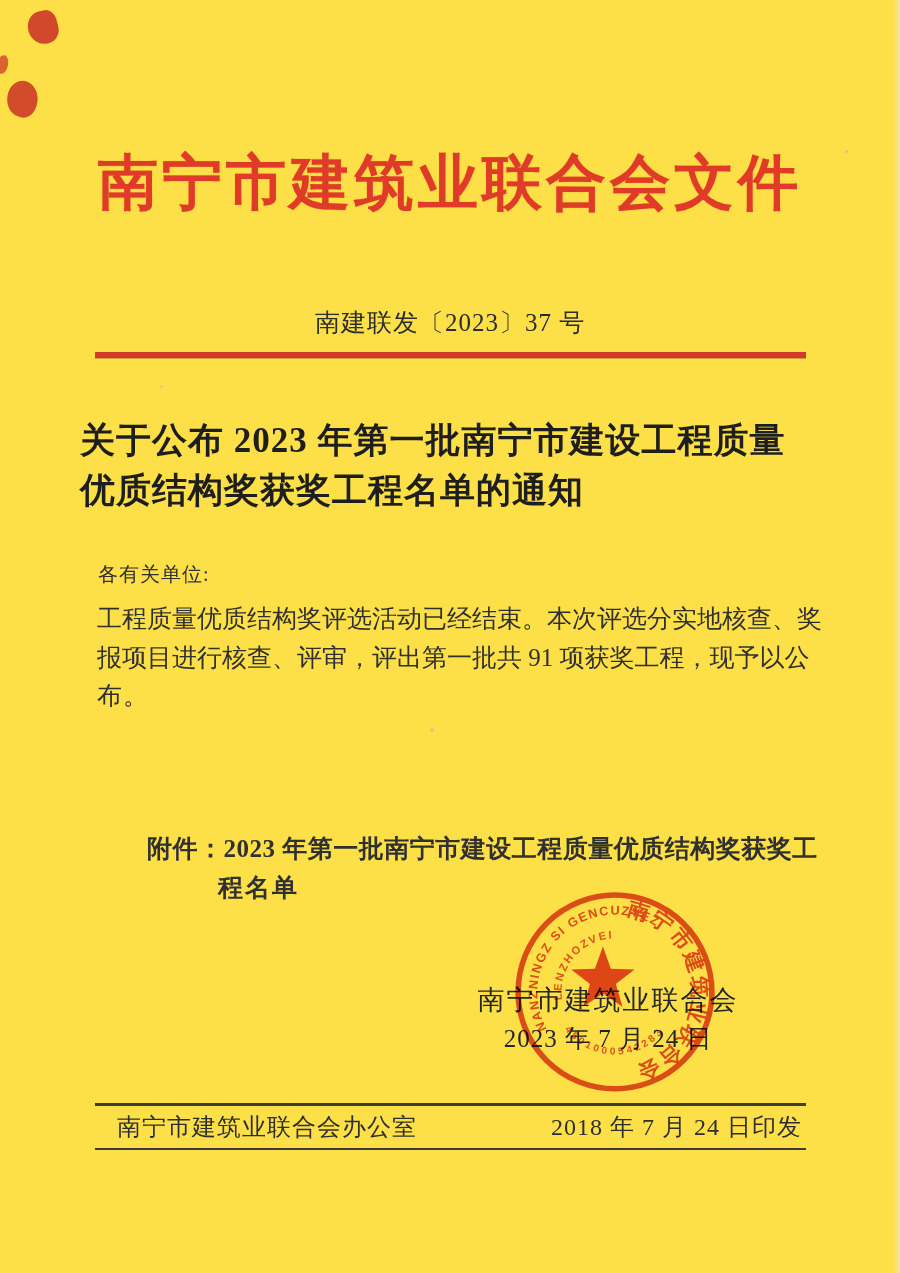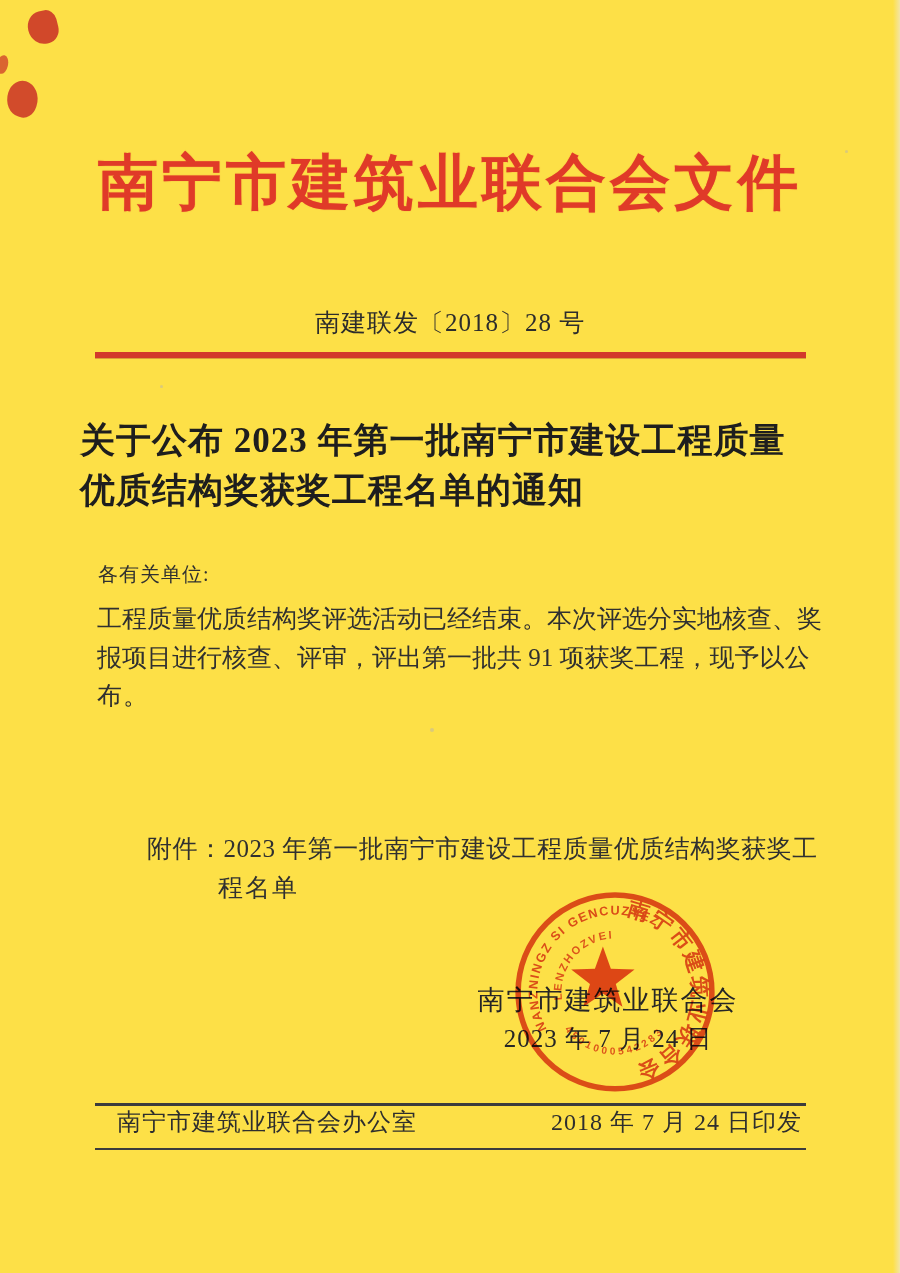--- a/index.html
+++ b/index.html
@@ -58,21 +58,21 @@
   }
   .body-line{
     height:38.5px;line-height:38.5px;
     text-align:justify;text-align-last:justify;
     white-space:nowrap;
   }
   .body-line.indent{padding-left:50px;}
   .body-line.last{text-align-last:left;letter-spacing:1px;}
   .attachment{
     position:absolute;left:147px;top:829px;width:660px;
-    font-size:25px;color:#303030;
+    font-size:25px;color:#303030;font-weight:bold;
   }
   .attach-line1{height:39px;line-height:39px;letter-spacing:.5px;white-space:nowrap;}
   .attach-line2{height:39px;line-height:39px;padding-left:71px;letter-spacing:2px;}
   .sig-org{
     position:absolute;left:458px;top:982px;width:300px;
     text-align:center;font-size:27px;color:#262626;letter-spacing:2px;
     z-index:2;
   }
   .sig-date{
     position:absolute;left:458px;top:1022px;width:300px;
@@ -82,42 +82,42 @@
   .seal{
     position:absolute;left:504px;top:888px;width:222px;height:214px;
     z-index:3;mix-blend-mode:multiply;opacity:.95;
   }
   .footer{
     position:absolute;left:95px;top:1103px;width:711px;
   }
   .footer-rule{height:0;border-top:3px solid #3c3c3c;}
   .footer-rule.bottom{border-top-width:2px;}
   .footer-row{
-    display:flex;justify-content:space-between;align-items:flex-start;
+    display:flex;justify-content:space-between;align-items:center;
     height:42px;padding:0 4px 0 22px;
     font-size:24px;color:#2e2e2e;letter-spacing:1px;
   }
 </style>
 </head>
 <body>
 
 <div class="page">
 
   <div class="edge-tint"></div>
 
   <div class="artifact a1"></div>
   <div class="artifact a2"></div>
   <div class="artifact a3"></div>
   <div class="speck" style="left:430px;top:728px;width:4px;height:4px;"></div>
   <div class="speck" style="left:160px;top:385px;width:3px;height:3px;"></div>
   <div class="speck" style="left:845px;top:150px;width:3px;height:3px;"></div>
 
   <div class="org-title">南宁市建筑业联合会文件</div>
 
-  <div class="doc-number">南建联发〔2018〕28 号</div>
+  <div class="doc-number">南建联发〔2023〕37 号</div>
 
   <div class="red-rule"></div>
 
   <div class="doc-title">
     <div>关于公布 2023 年第一批南宁市建设工程质量</div>
     <div>优质结构奖获奖工程名单的通知</div>
   </div>
 
   <div class="salutation">各有关单位:</div>
 

